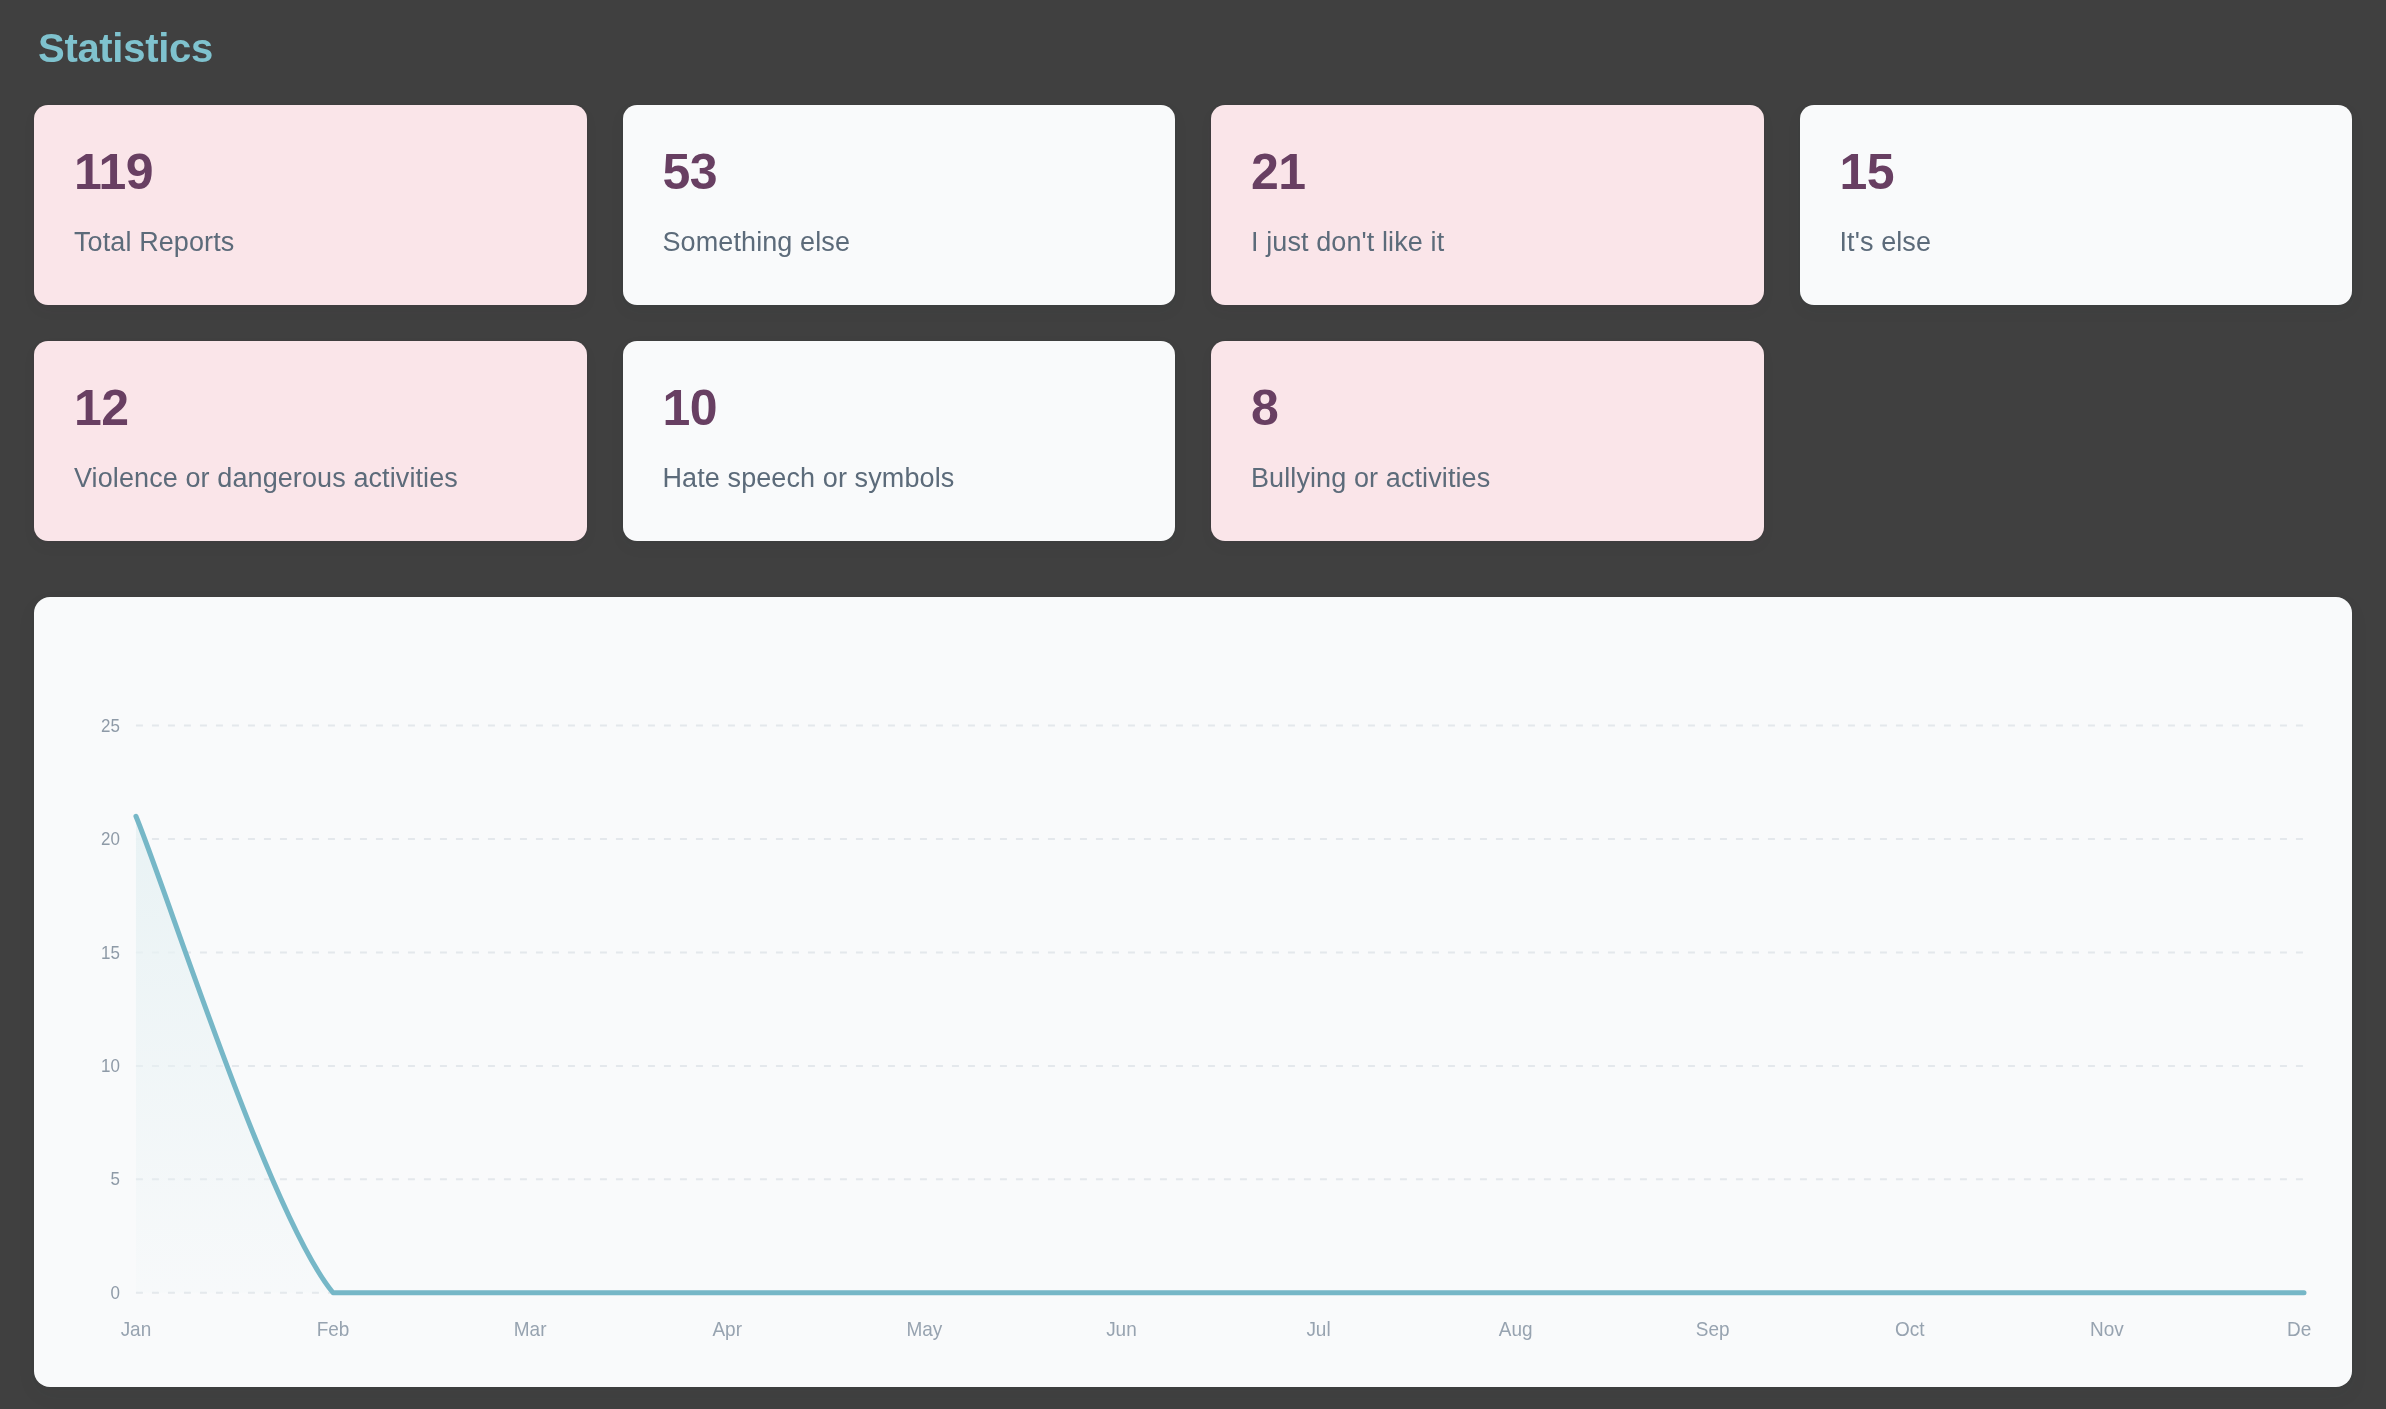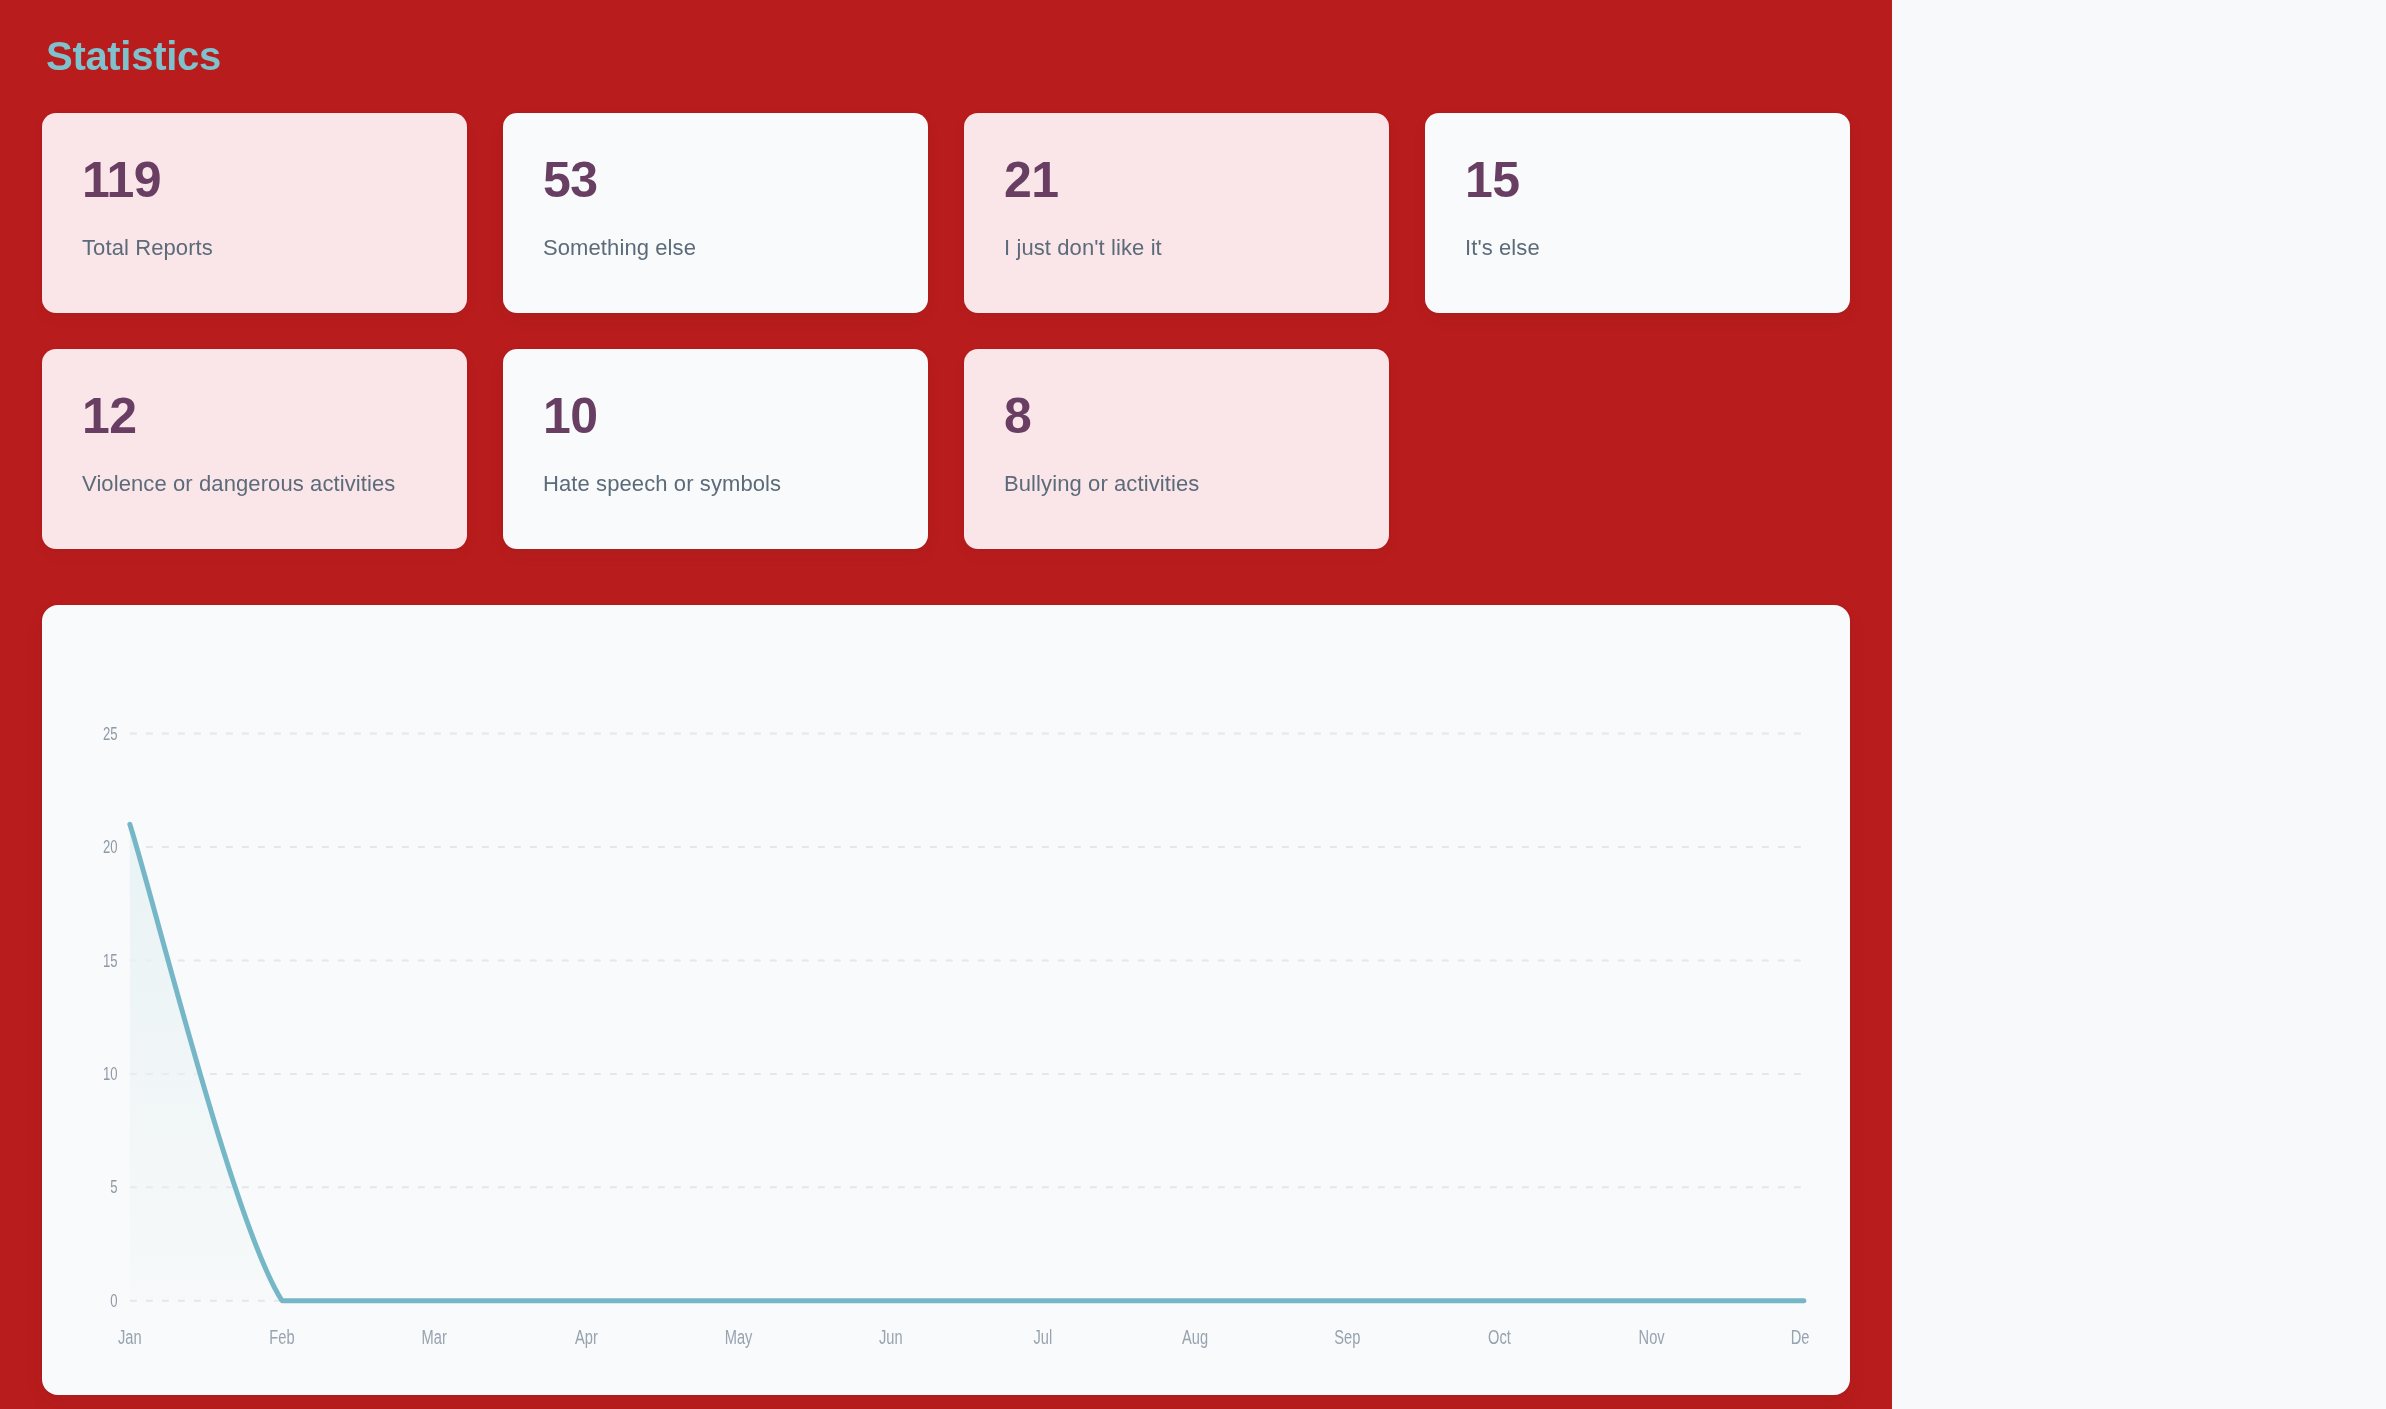--- a/index.html
+++ b/index.html
@@ -6,25 +6,25 @@
 
   html, body {
     width: 2386px;
     height: 1409px;
     background: #F7F9FA;
     font-family: "Liberation Sans", sans-serif;
     overflow: hidden;
   }
 
   .page {
-    width: 1892px;
+    width: 2386px;
     height: 1409px;
     position: relative;
-    background: #b91c1c;
-    padding: 12px;
+    background: #404040;
+    padding: 4px;
   }
 
   
   .section-title {
     color: #7FC2CE;
     font-size: 40px;
     font-weight: bold;
     letter-spacing: -0.3px;
     padding: 22px 0 0 34px;
   }
@@ -62,21 +62,21 @@
 
   .stat-value {
     font-size: 50px;
     font-weight: bold;
     color: #683F62;
     line-height: 1;
     letter-spacing: -0.5px;
   }
   .stat-label {
     margin-top: 30px;
-    font-size: 22px;
+    font-size: 27px;
     color: #5C6B7A;
     letter-spacing: 0.1px;
   }
 
   
   .reports-card {
     margin: 56px 30px 0 30px;
     background: #F9FAFB;
     border-radius: 16px;
     box-shadow: 0 1px 3px rgba(40,50,60,0.07), 0 8px 20px rgba(40,50,60,0.05);

